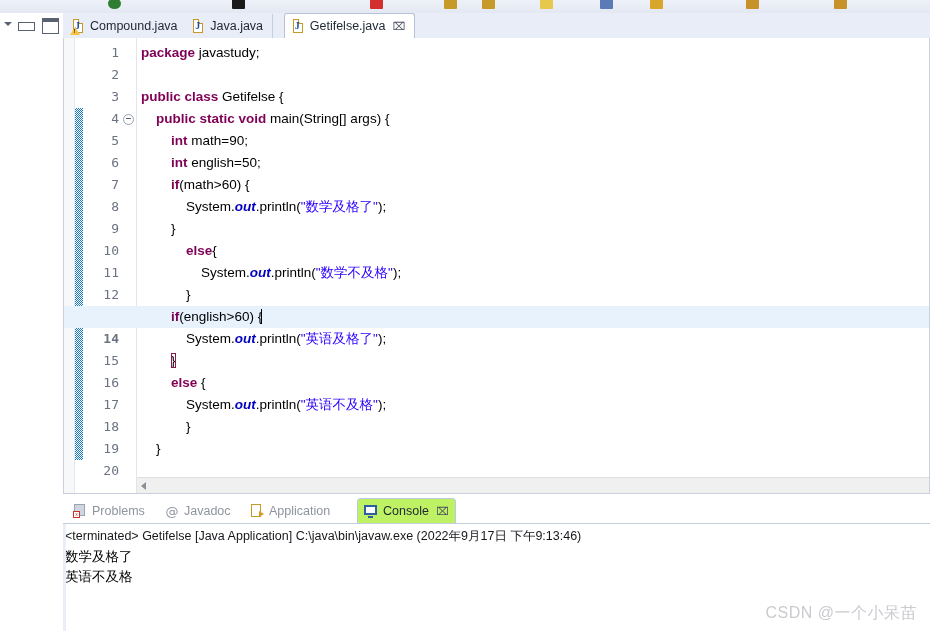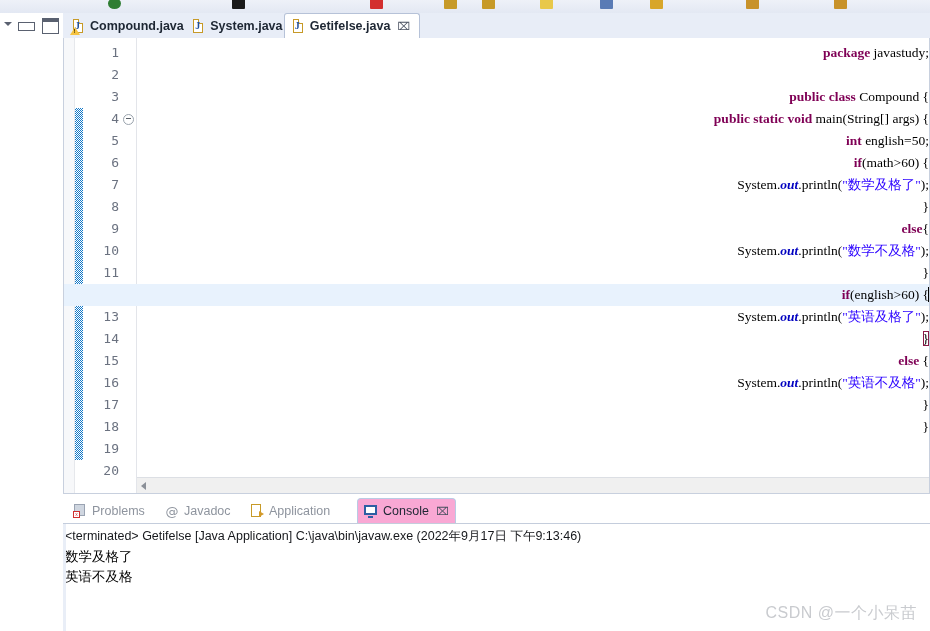--- a/index.html
+++ b/index.html
@@ -85,21 +85,21 @@
     border-right: 1px solid #c5cfe0;
   }
   .tab.active {
     background: #ffffff;
     border: 1px solid #b6c2d8;
     border-bottom: 1px solid #ffffff;
     border-top-left-radius: 3px;
     border-top-right-radius: 3px;
     top: 0; height: 26px;
   }
-  .tab-label { margin-left: 5px; white-space: nowrap; font-weight: bold; }
+  .tab-label { margin-left: 5px; white-space: nowrap; }
   .tab-close {
     margin-left: 7px;
     font-size: 11px; color: #4a5160;
     font-family: "DejaVu Sans", sans-serif;
   }
 
   
   .jicon {
     position: relative;
     width: 13px; height: 15px;
@@ -212,26 +212,25 @@
     background: #e3e5ea;
   }
 
   .code-lines {
     position: absolute; left: 73px; top: 0;
     right: 0; height: 100%;
   }
   .cline {
     position: relative;
     height: 22px; line-height: 22px;
-    font-family: Liberation Serif, serif;
+    font-family: Liberation Sans, sans-serif;
     font-size: 13.5px;
     color: #000000;
     white-space: pre;
     padding-left: 4px;
-    text-align: right;
   }
   .cline.cur {
     background: #e8f2fd;
     margin-left: -73px;
     padding-left: 77px;
   }
   .kw { color: #7f0055; font-weight: bold; }
   .str { color: #2a00ff; }
   .fld { color: #0000c0; font-weight: bold; font-style: italic; }
   .plain { color: #000000; }
@@ -275,21 +274,21 @@
   .bp-tab {
     position: absolute; top: 1px; height: 24px;
     display: flex; align-items: center;
     font-size: 12.5px;
     color: #8e949e;
     padding: 0 6px;
     box-sizing: border-box;
   }
   .bp-tab.active {
     color: #1d2633;
-    background: #f9a8d4;
+    background: #bef264;
     border: 1px solid #b9cbe4;
     border-bottom: none;
     border-top-left-radius: 4px;
     border-top-right-radius: 4px;
     height: 25px; top: 0;
   }
   .bp-tab .lbl { margin-left: 5px; }
   .bp-tab .cls {
     margin-left: 7px; font-size: 11px;
     color: #4a5160;
@@ -435,21 +434,21 @@
             <span class="jj">J</span>
             <span class="warn"></span>
           </span>
           <span class="tab-label">Compound.java</span>
         </div>
         <div class="tab inactive" style="left: 122.25px;">
           <span class="jicon">
             <span class="pg"></span>
             <span class="jj">J</span>
           </span>
-          <span class="tab-label">System.java</span>
+          <span class="tab-label">Java.java</span>
         </div>
         <div class="tab active" style="left: 220.75px;">
           <span class="jicon">
             <span class="pg"></span>
             <span class="jj">J</span>
           </span>
           <span class="tab-label">Getifelse.java</span>
           <span class="tab-close">⌧</span>
         </div>
       </div>
@@ -464,34 +463,35 @@
           <div class="lnum" style="top: 70px;">4</div>
           <div class="lnum" style="top: 92px;">5</div>
           <div class="lnum" style="top: 114px;">6</div>
           <div class="lnum" style="top: 136px;">7</div>
           <div class="lnum" style="top: 158px;">8</div>
           <div class="lnum" style="top: 180px;">9</div>
           <div class="lnum" style="top: 202px;">10</div>
           <div class="lnum" style="top: 224px;">11</div>
           <div class="lnum" style="top: 246px;">12</div>
           <div class="lnum" style="top: 268px;">13</div>
-          <div class="lnum" style="top: 290px;">14</div>
+          <div class="lnum" style="top: 290px; font-weight: bold;">14</div>
           <div class="lnum" style="top: 312px;">15</div>
           <div class="lnum" style="top: 334px;">16</div>
           <div class="lnum" style="top: 356px;">17</div>
           <div class="lnum" style="top: 378px;">18</div>
           <div class="lnum" style="top: 400px;">19</div>
           <div class="lnum" style="top: 422px;">20</div>
         </div>
       <div class="sep-gut"></div>
       <div class="code-lines" id="code-lines" style="padding-top: 4px;">
           <div class="cline"><span class="kw">package</span><span class="plain"> javastudy;</span></div>
           <div class="cline"></div>
-          <div class="cline"><span class="kw">public</span><span class="plain"> </span><span class="kw">class</span><span class="plain"> Compound {</span></div>
+          <div class="cline"><span class="kw">public</span><span class="plain"> </span><span class="kw">class</span><span class="plain"> Getifelse {</span></div>
           <div class="cline"><span class="plain">    </span><span class="kw">public</span><span class="plain"> </span><span class="kw">static</span><span class="plain"> </span><span class="kw">void</span><span class="plain"> main(String[] args) {</span></div>
+          <div class="cline"><span class="plain">        </span><span class="kw">int</span><span class="plain"> math=90;</span></div>
           <div class="cline"><span class="plain">        </span><span class="kw">int</span><span class="plain"> english=50;</span></div>
           <div class="cline"><span class="plain">        </span><span class="kw">if</span><span class="plain">(math&gt;60) {</span></div>
           <div class="cline"><span class="plain">            System.</span><span class="fld">out</span><span class="plain">.println(</span><span class="str">"数学及格了"</span><span class="plain">);</span></div>
           <div class="cline"><span class="plain">        }</span></div>
           <div class="cline"><span class="plain">            </span><span class="kw">else</span><span class="plain">{</span></div>
           <div class="cline"><span class="plain">                System.</span><span class="fld">out</span><span class="plain">.println(</span><span class="str">"数学不及格"</span><span class="plain">);</span></div>
           <div class="cline"><span class="plain">            }</span></div>
           <div class="cline cur"><span class="plain">        </span><span class="kw">if</span><span class="plain">(english&gt;60) {</span><span class="caret"></span></div>
           <div class="cline"><span class="plain">            System.</span><span class="fld">out</span><span class="plain">.println(</span><span class="str">"英语及格了"</span><span class="plain">);</span></div>
           <div class="cline"><span class="plain">        </span><span class="plain brace-hl">}</span></div>

